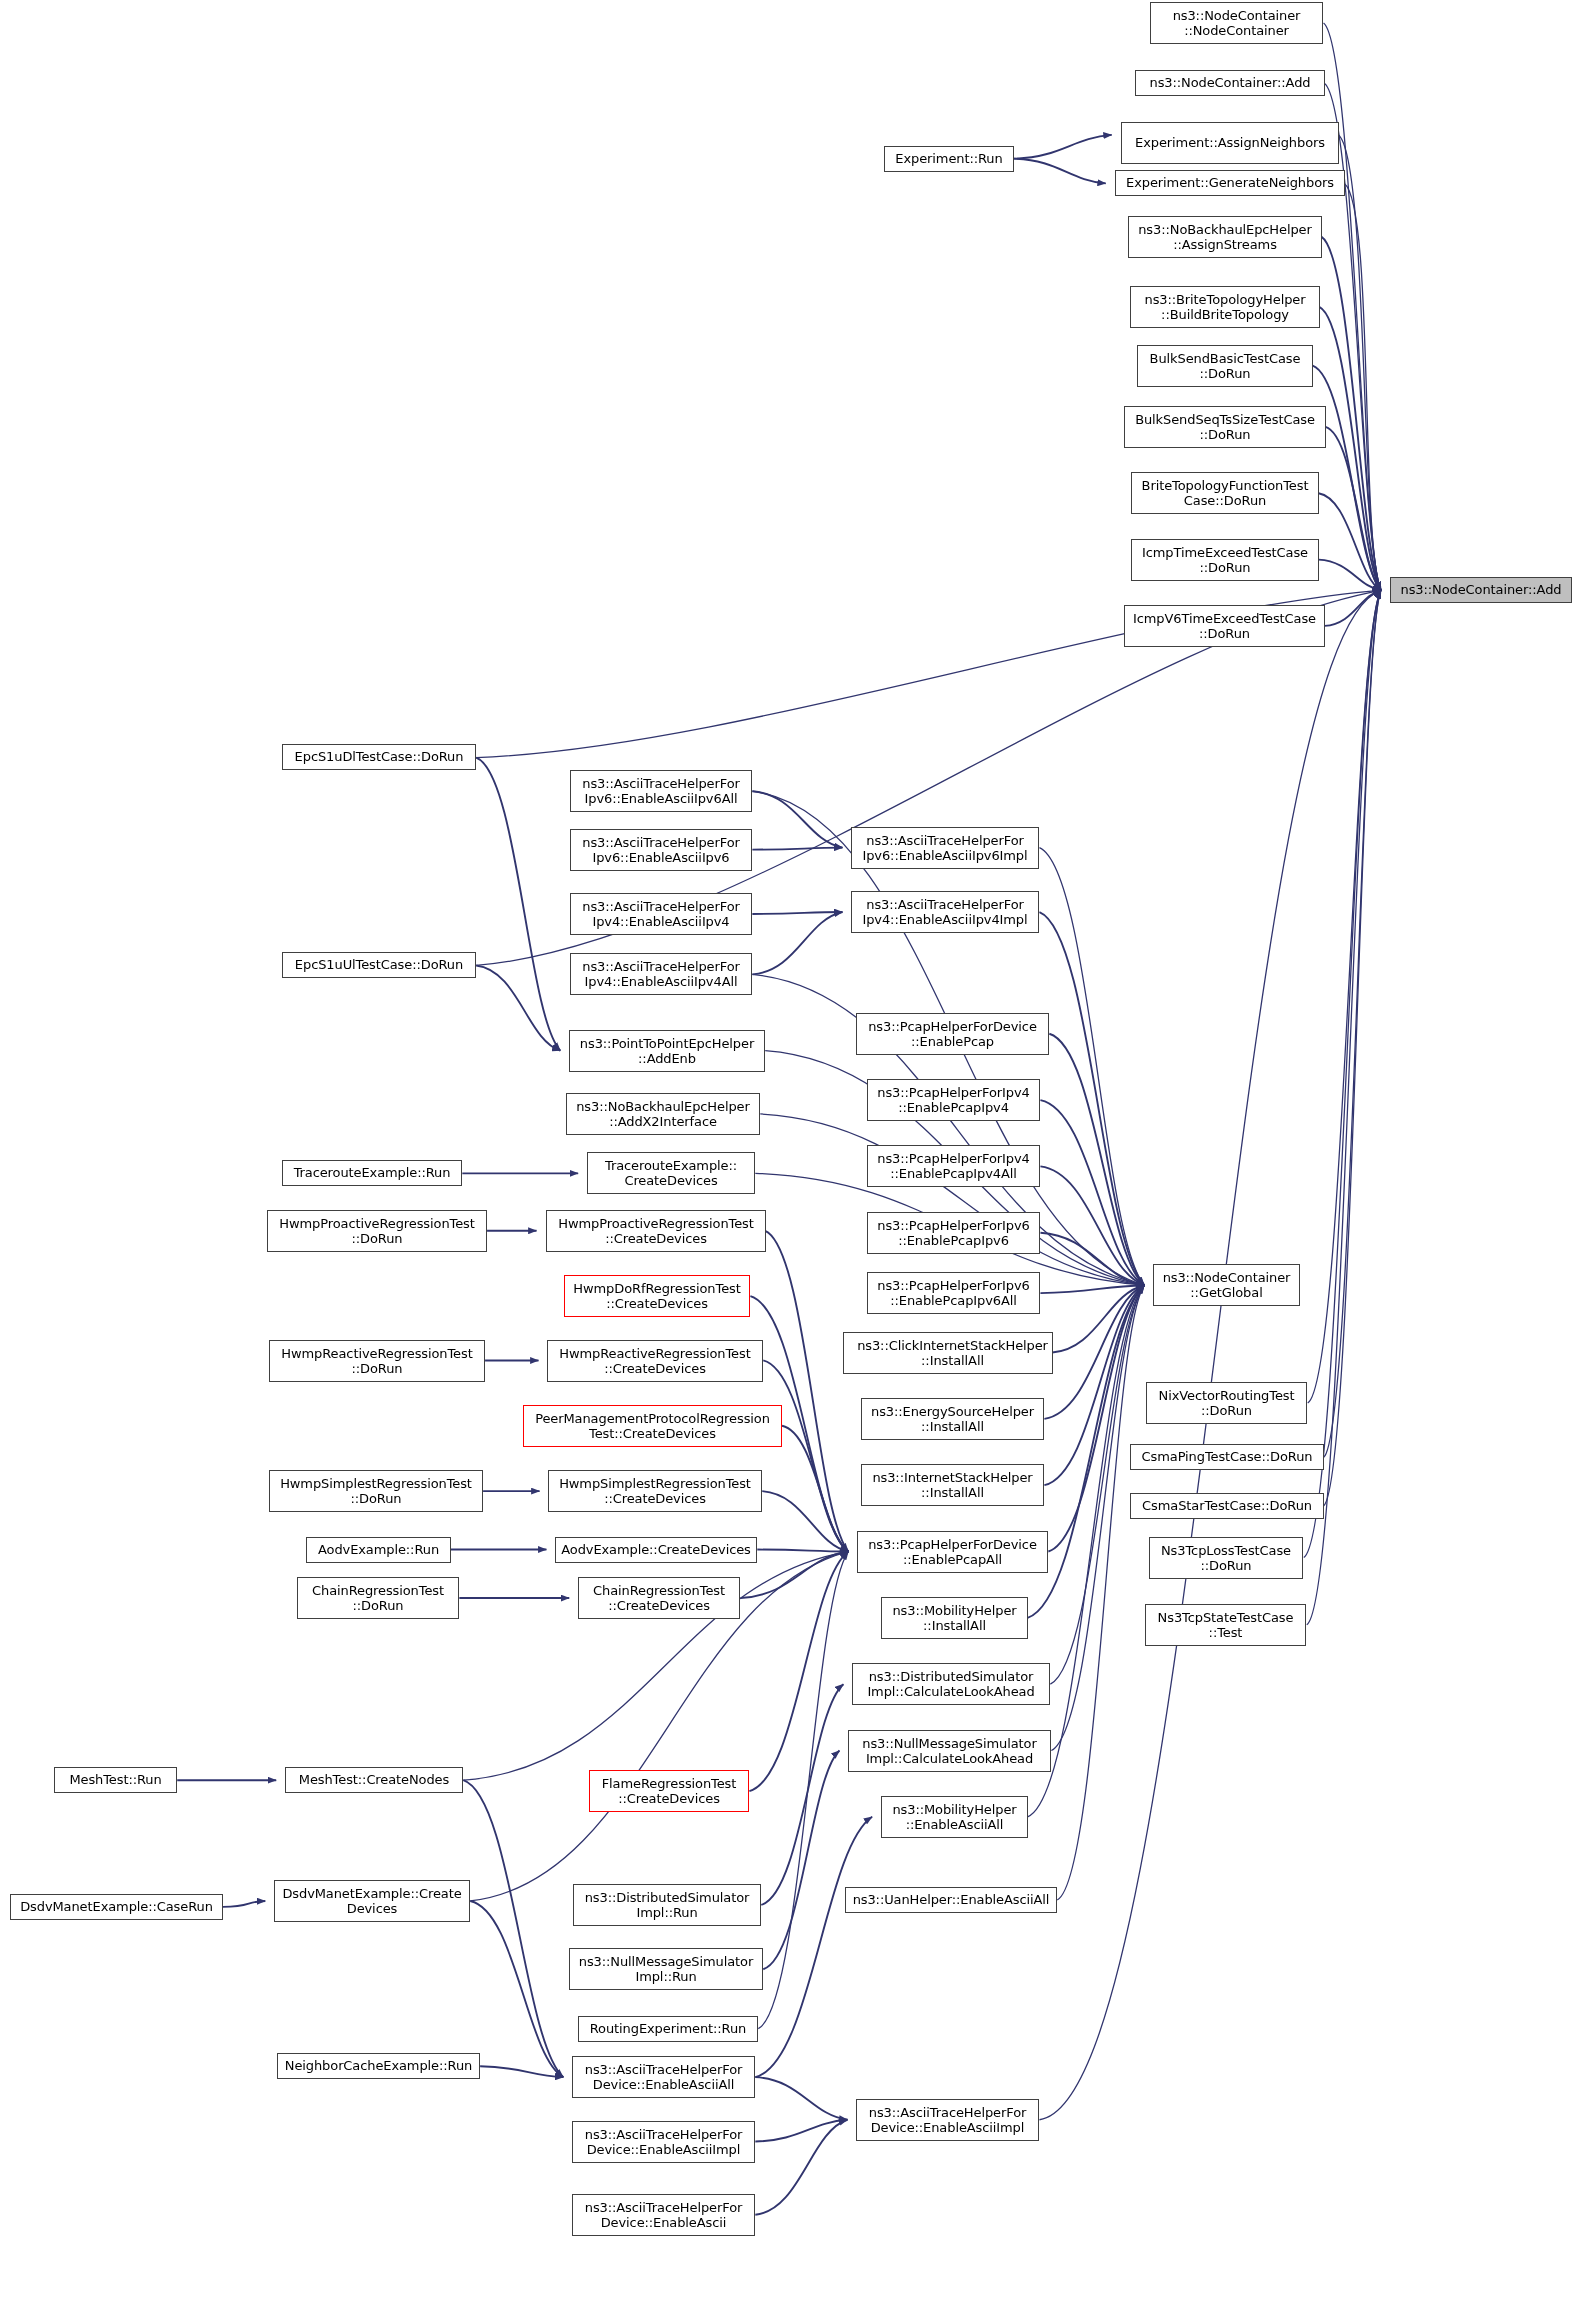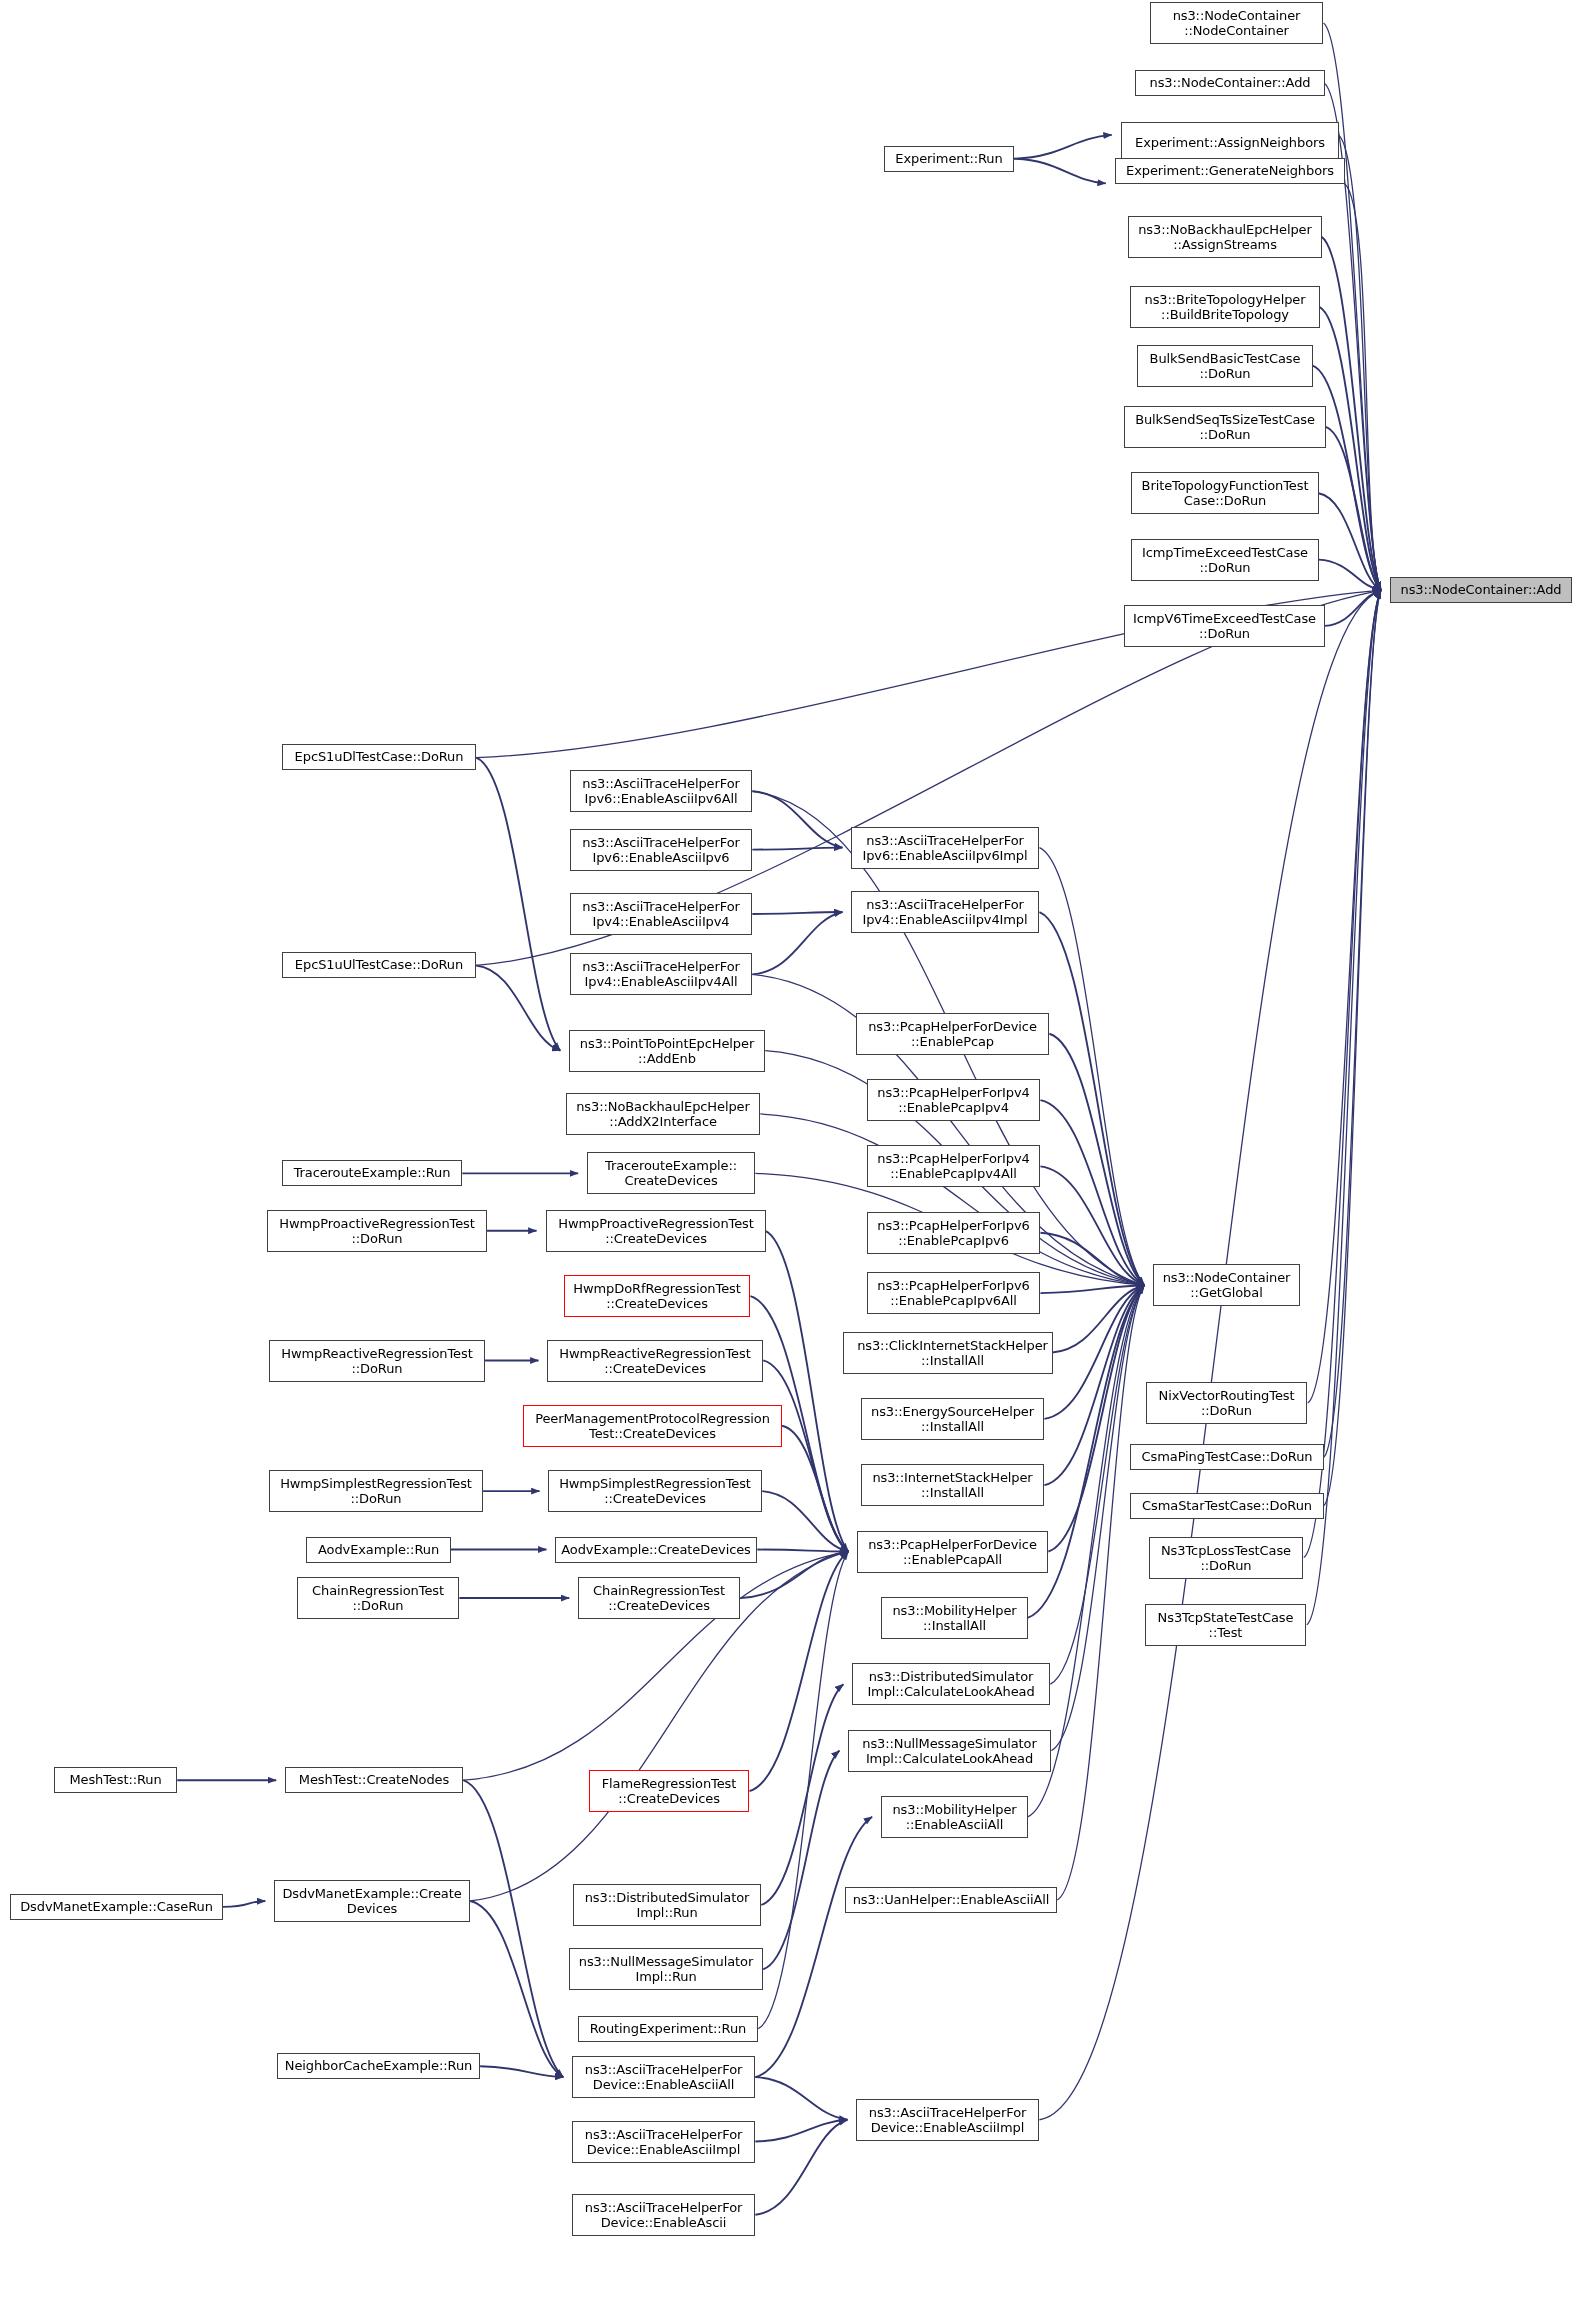--- a/index.html
+++ b/index.html
@@ -140,21 +140,21 @@
         <path d="M 763 2237 C 808.9 2231.72, 819.1 2152.616, 856 2141" fill="none" stroke="#31356e" stroke-width="1.9" marker-end="url(#arrow)"></path>
         <path d="M 763 2098 C 820.15 2083.535, 832.85 1866.823, 881 1835" fill="none" stroke="#31356e" stroke-width="1.9" marker-end="url(#arrow)"></path>
         <path d="M 1050 2141 C 1209.3 2118.5, 1244.7 645.5, 1395 596" fill="none" stroke="#31356e" stroke-width="1.3" marker-end="url(#arrow)"></path>
       </g>
   </svg>
   <div id="node-layer">
       <div class="node" style="left: 1150px; top: 2px; width: 173px; height: 42px;"><span>ns3::NodeContainer
 ::NodeContainer</span></div>
       <div class="node" style="left: 1135px; top: 70px; width: 190px; height: 26px;"><span>ns3::NodeContainer::Add</span></div>
       <div class="node" style="left: 1121px; top: 122px; width: 218px; height: 42px;"><span>Experiment::AssignNeighbors</span></div>
-      <div class="node" style="left: 1115px; top: 158px; width: 230px; height: 26px;"><span>Experiment::GenerateNeighbors</span></div>
+      <div class="node" style="left: 1115px; top: 170px; width: 230px; height: 26px;"><span>Experiment::GenerateNeighbors</span></div>
       <div class="node" style="left: 1128px; top: 216px; width: 194px; height: 42px;"><span>ns3::NoBackhaulEpcHelper
 ::AssignStreams</span></div>
       <div class="node" style="left: 1130px; top: 286px; width: 190px; height: 42px;"><span>ns3::BriteTopologyHelper
 ::BuildBriteTopology</span></div>
       <div class="node" style="left: 1137px; top: 345px; width: 176px; height: 42px;"><span>BulkSendBasicTestCase
 ::DoRun</span></div>
       <div class="node" style="left: 1124px; top: 406px; width: 202px; height: 42px;"><span>BulkSendSeqTsSizeTestCase
 ::DoRun</span></div>
       <div class="node" style="left: 1131px; top: 472px; width: 188px; height: 42px;"><span>BriteTopologyFunctionTest
 Case::DoRun</span></div>

